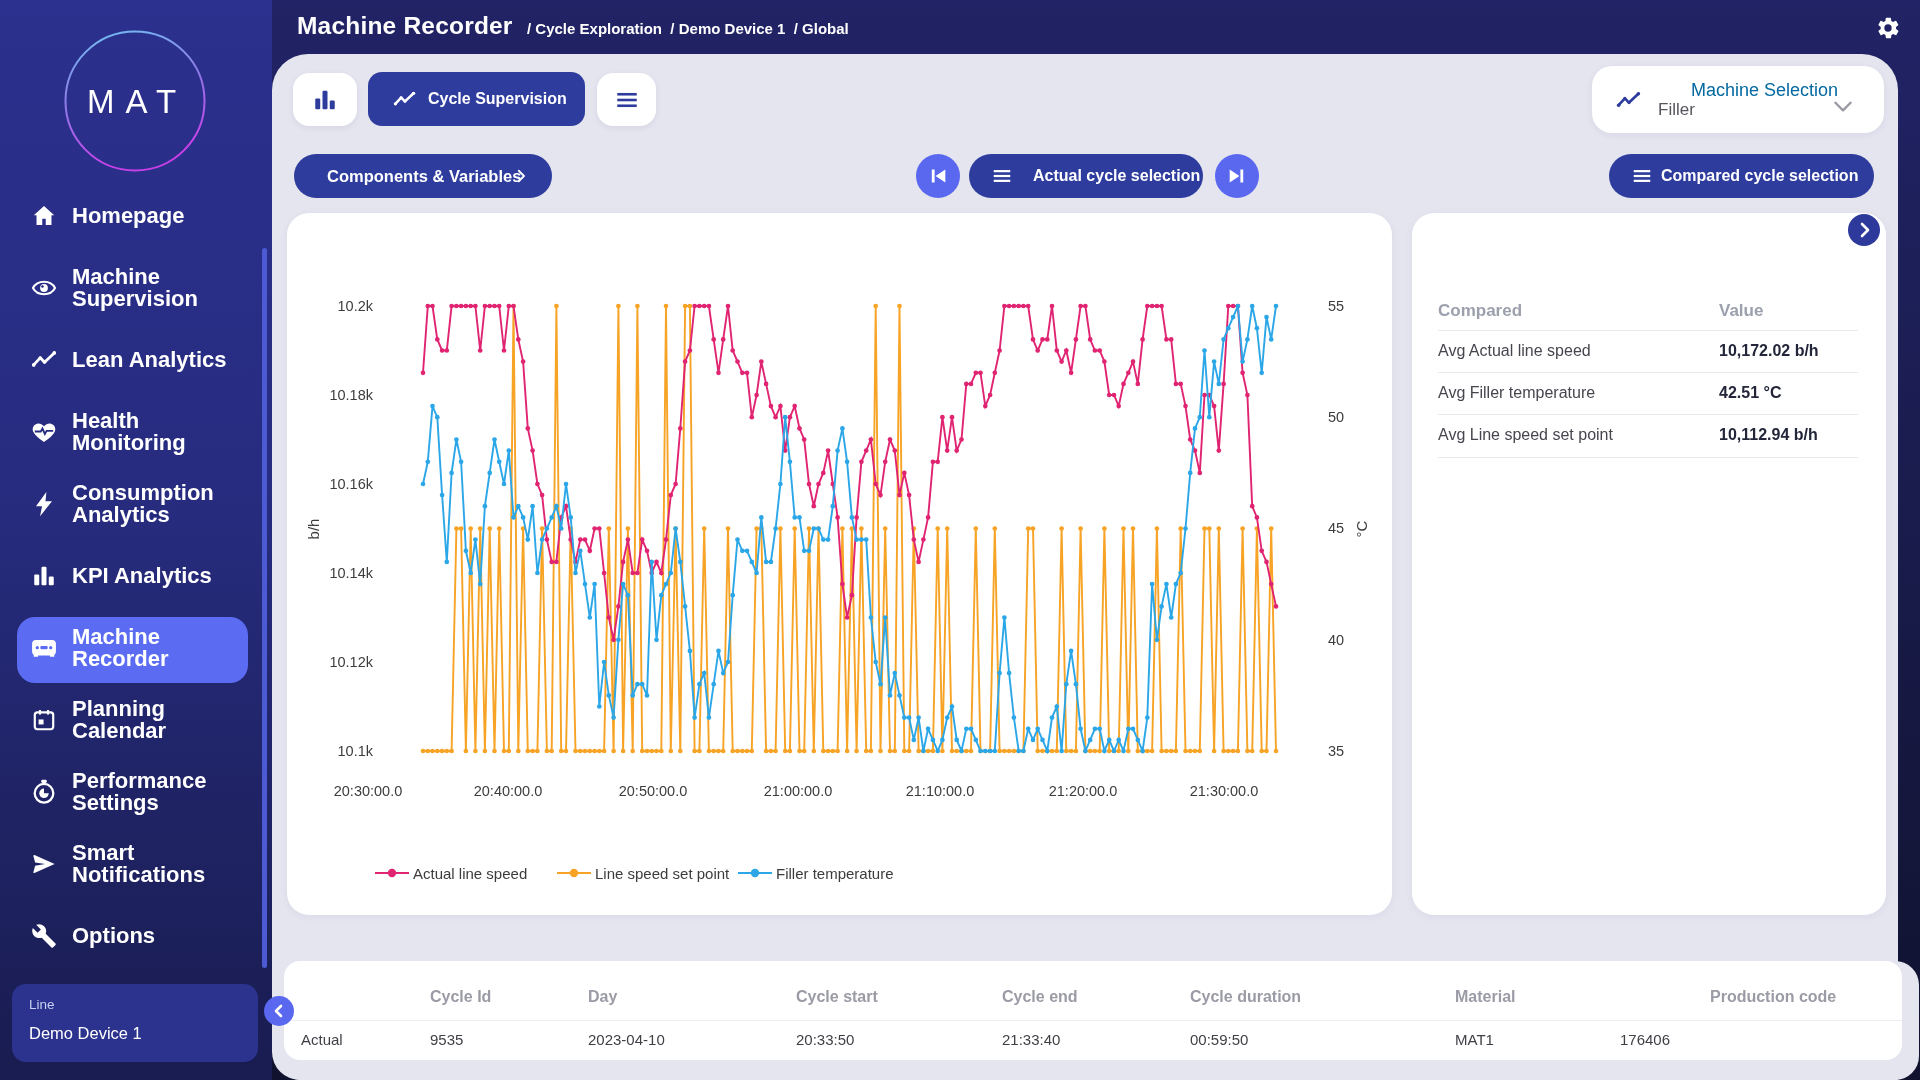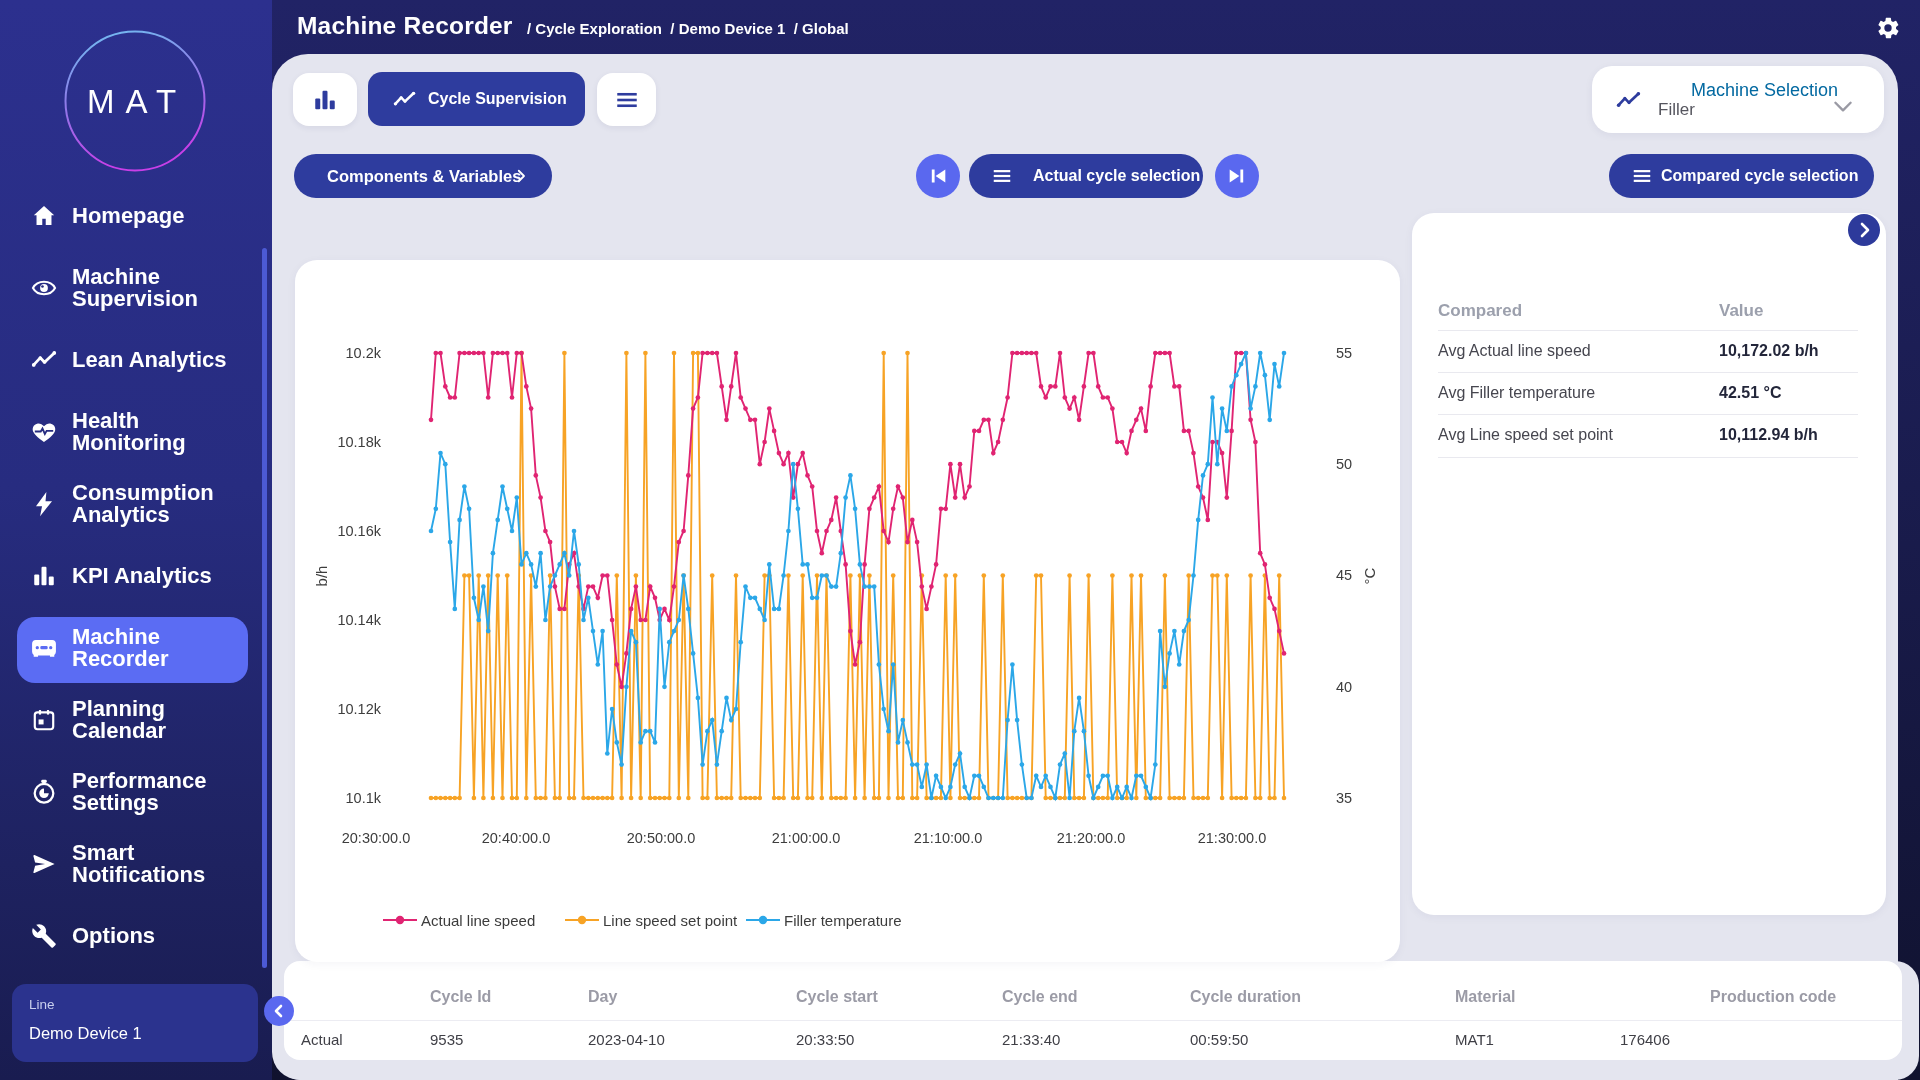--- a/index.html
+++ b/index.html
@@ -26,22 +26,22 @@
 #content { left:272px; top:54px; width:1626px; height:1026px; background:#e4e5ef;
   border-radius:36px 36px 0 28px; }
 .whitebtn { background:#fff; border-radius:16px; box-shadow:0 2px 6px rgba(30,33,90,.07); }
 .navybtn { background:#2e3c9e; color:#fff; font-weight:bold; }
 .pill { border-radius:22px; height:44px; }
 #mselect { left:1592px; top:66px; width:292px; height:67px; background:#fff; border-radius:20px; box-shadow:0 2px 8px rgba(30,33,90,.06); }
 #mselect .lab { position:absolute; left:66px; top:14px; font-size:18px; color:#0369a1;margin-left:33px; }
 #mselect .val { position:absolute; left:66px; top:34px; font-size:17px; color:#55555e; }
 .circbtn { width:44px; height:44px; border-radius:50%; background:#5a68ef; }
 
-#chartcard { left:295px; top:213px; width:1105px; height:702px; background:#fff; border-radius:22px;
-  box-shadow:0 2px 10px rgba(30,33,90,.05);margin-top:47px; }
+#chartcard { left:287px; top:213px; width:1105px; height:702px; background:#fff; border-radius:22px;
+  box-shadow:0 2px 10px rgba(30,33,90,.05); }
 #rightcard { left:1412px; top:213px; width:474px; height:702px; background:#fff; border-radius:22px;
   box-shadow:0 2px 10px rgba(30,33,90,.05); }
 #sheet { left:277px; top:961px; width:1642px; height:119px; background:#e4e5ef; border-radius:24px; }
 #btable { left:284px; top:961px; width:1618px; height:99px; background:#fff; border-radius:16px; }
 .th { position:absolute; top:988px; font-size:16px; font-weight:bold; color:#9b9ba6; }
 .td { position:absolute; top:1031px; font-size:15px; color:#3f3f46; }
 .rth { position:absolute; font-size:17px; font-weight:bold; color:#9ca0ad; }
 .rtd { position:absolute; font-size:16px; color:#46464f; }
 .rtv { position:absolute; font-size:16px; font-weight:bold; color:#23263a; }
 .hr { position:absolute; height:1px; background:#e9e9ef; }

